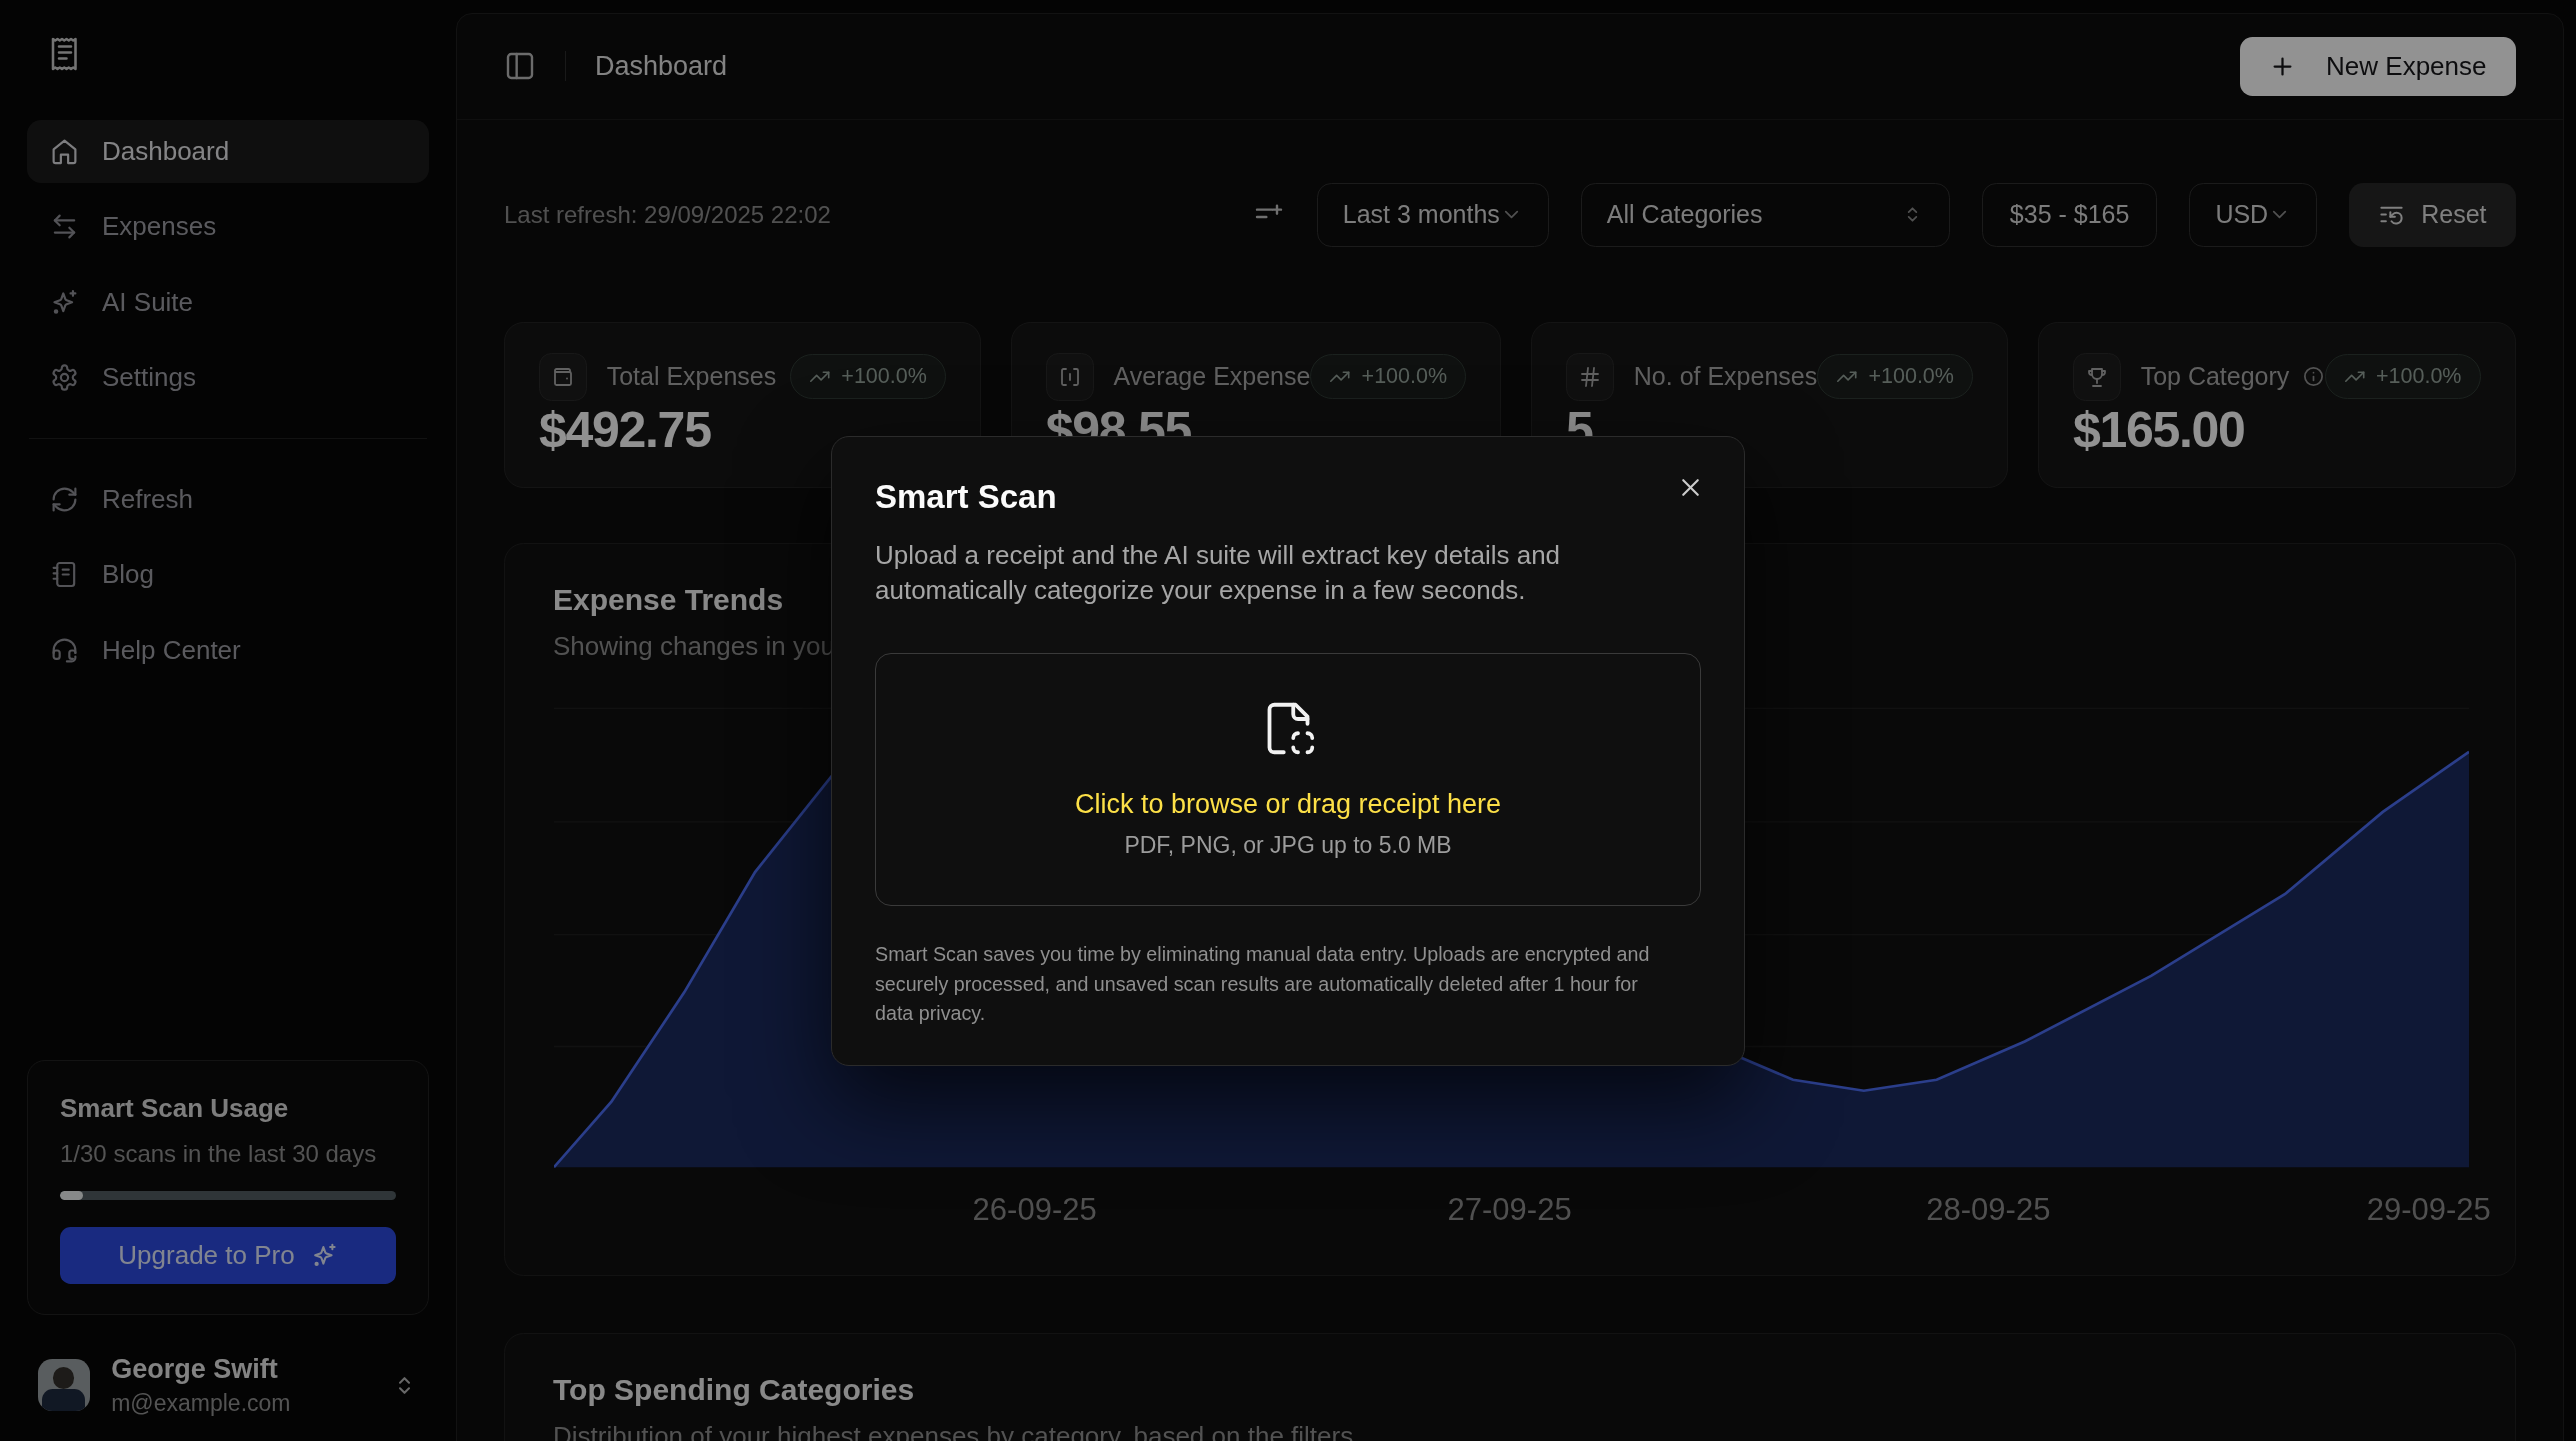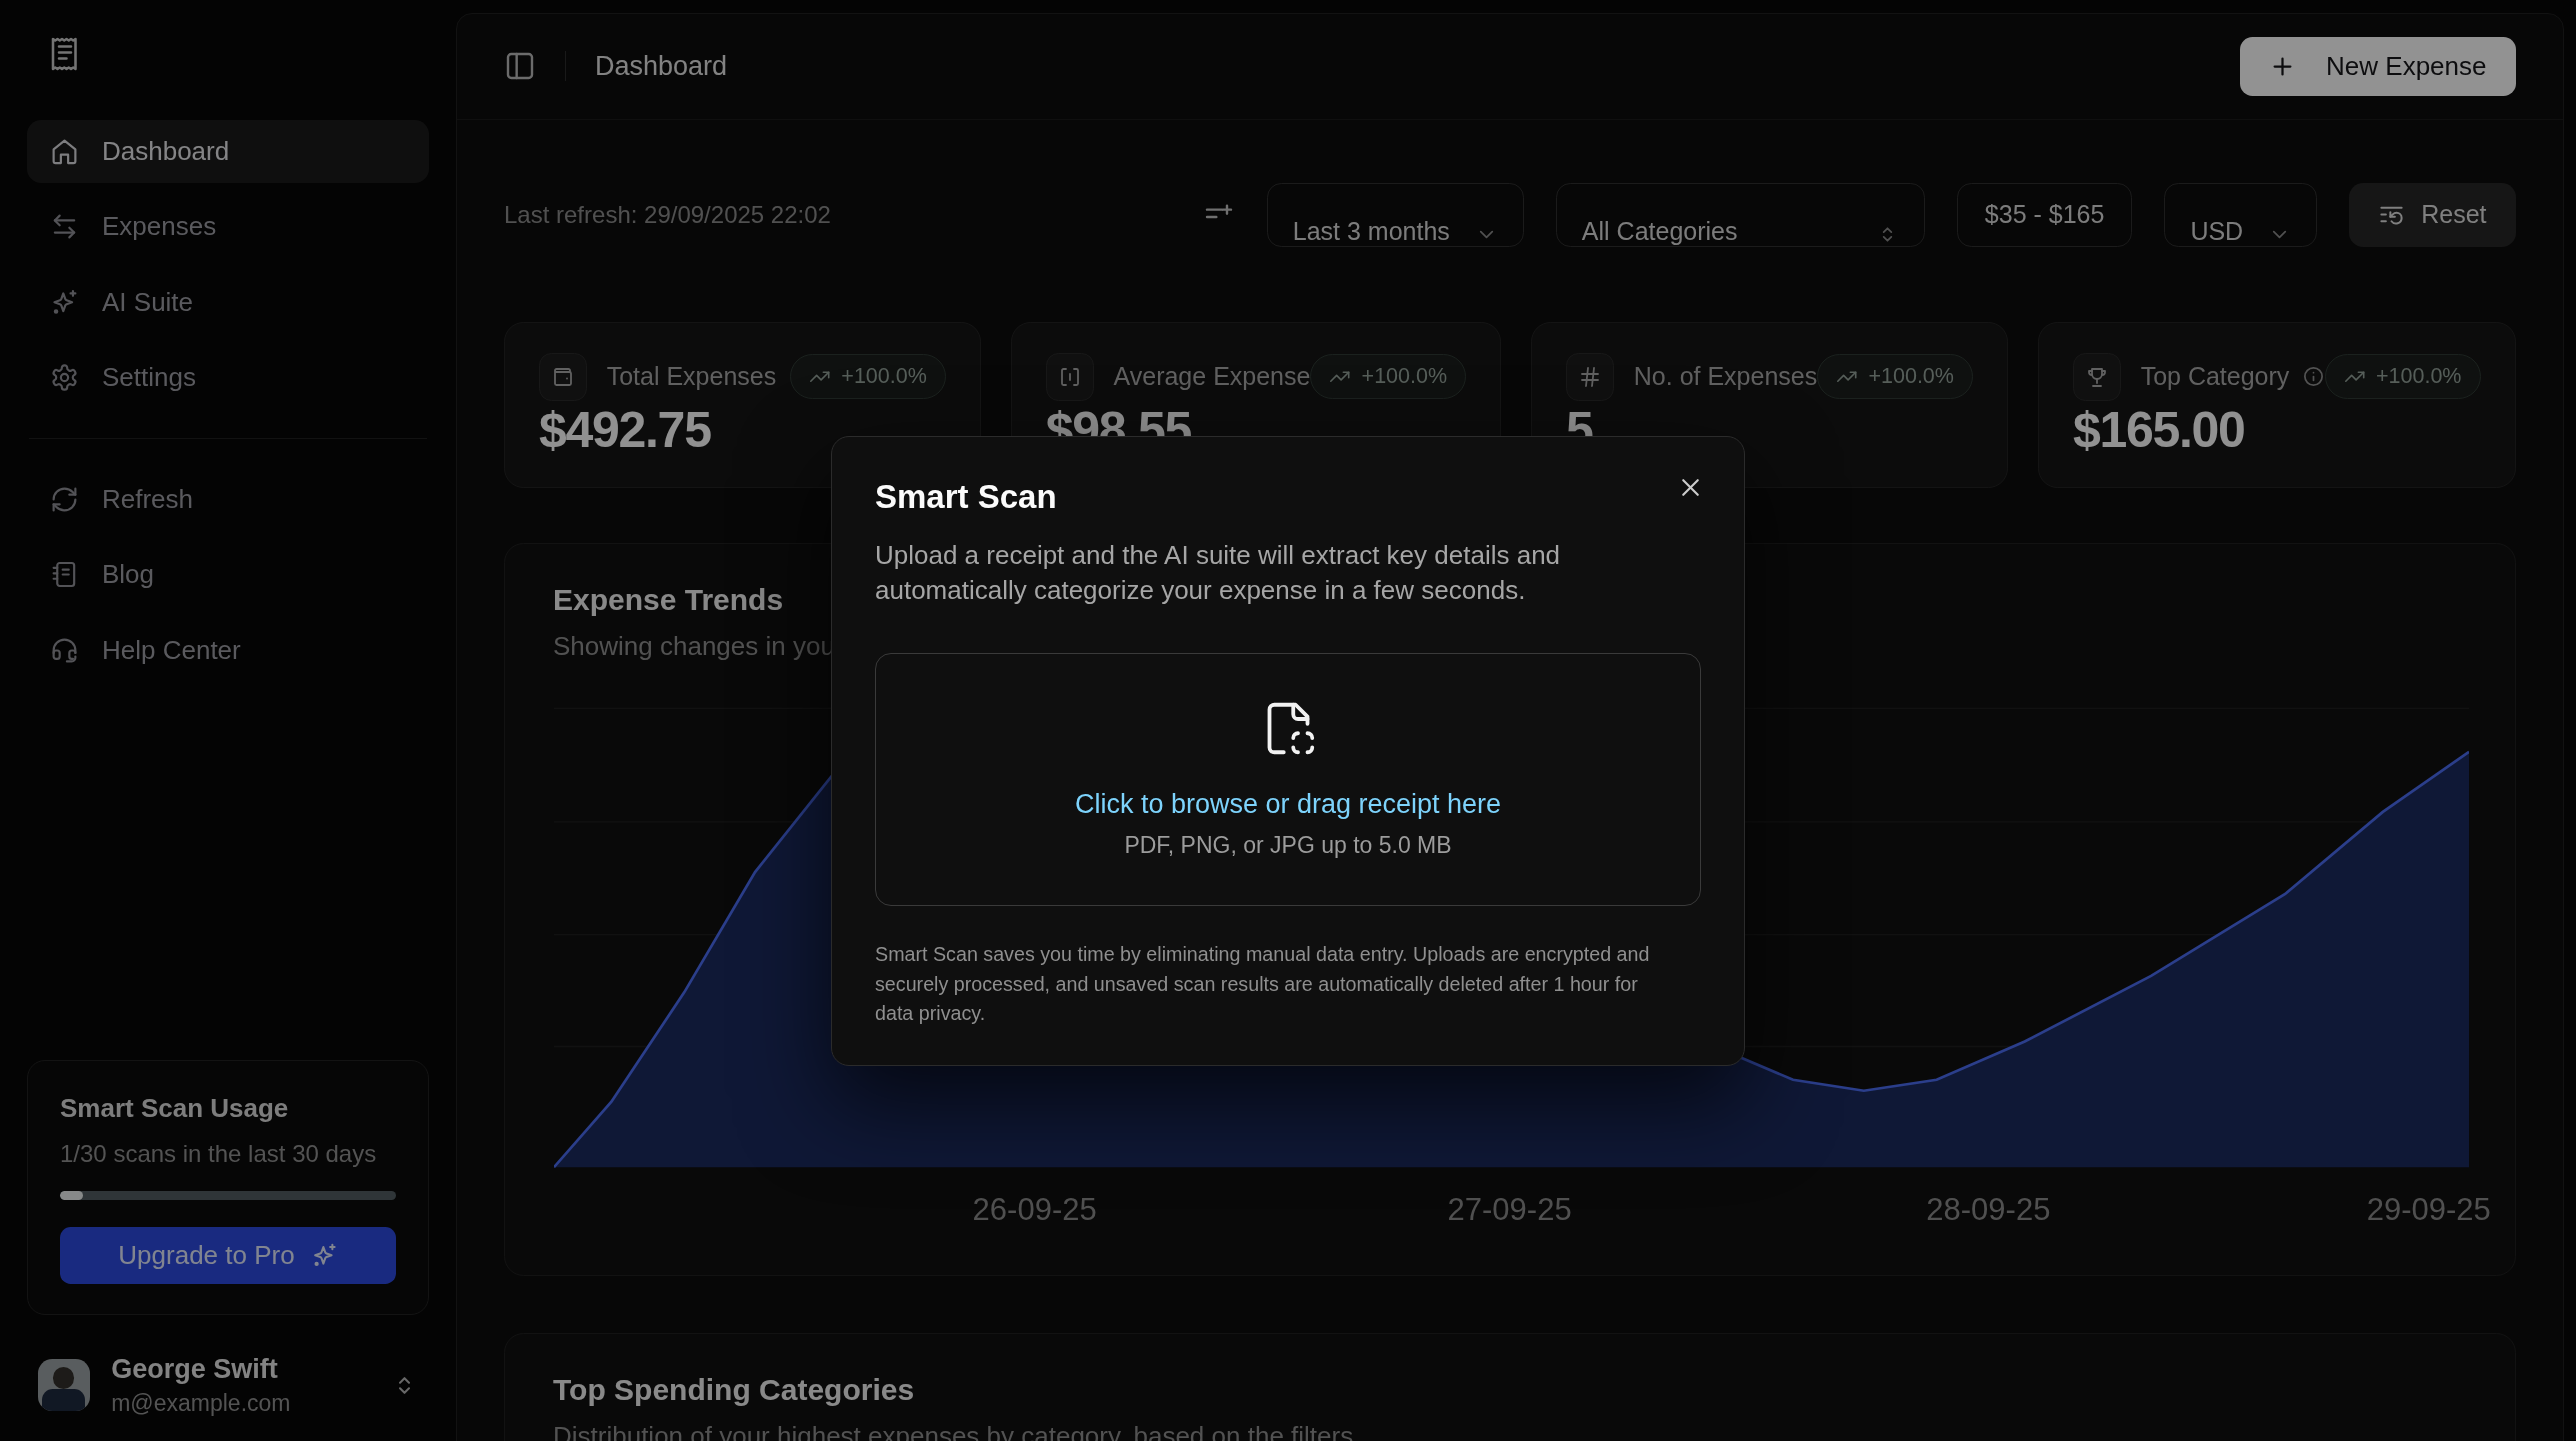--- a/index.html
+++ b/index.html
@@ -72,21 +72,21 @@
 
   .content{ padding:63px 47px 0; }
 
   
   .filter-row{ display:flex; align-items:center; }
   .refresh-text{ font-size:24px; color:#8b8b8b; }
   .filter-group{ margin-left:auto; display:flex; align-items:center; gap:32px; }
   .funnel{ color:#c0c0c0; }
   .select{
     height:64px; border:0.9px solid #2f2f2f; border-radius:14.3px; background:transparent;
-    display:flex; align-items:flex-end; padding:0 25px; gap:25px;
+    display:flex; align-items:center; padding:0 25px; 
     font-size:25px; color:#d6d6d6; cursor:pointer;
   }
   .select .chev{ color:#8a8a8a; }
   .select.wide{ min-width:369px; justify-content:space-between; }
   .pill-box{
     height:64px; border:0.9px solid #2f2f2f; border-radius:14.3px; padding:0 27px;
     display:flex; align-items:center; font-size:25px; color:#d6d6d6;
   }
   .reset-btn{
     height:64px; border:none; border-radius:14.3px; background:#262626; padding:0 29px;
@@ -144,21 +144,21 @@
   .modal-title{ font-size:33px; font-weight:700; color:#fbfbfb; }
   .modal-close{
     position:absolute; top:36px; right:39px; background:none; border:none; color:#cdcdcd; cursor:pointer; display:flex;
   }
   .modal-desc{ margin-top:21.5px; font-size:26px; line-height:1.36; color:#a6a6a6; max-width:845px; }
   .dropzone{
     margin-top:45px; height:253px; border:1.8px solid #3a3a3a; border-radius:16px;
     display:flex; flex-direction:column; align-items:center; justify-content:center; cursor:pointer;
   }
   .dz-icon{ color:#f2f2f2; }
-  .dz1{ margin-top:32px; font-size:27px; color:#7dd3fc; }
+  .dz1{ margin-top:32px; font-size:27px; color:#fde047; }
   .dz2{ margin-top:12.5px; font-size:23px; color:#9c9c9c; }
   .modal-foot{ margin-top:34px; font-size:19.7px; line-height:1.5; color:#8f8f8f; max-width:792px; }
 </style>
 </head>
 <body>
 
 <aside class="sidebar">
   <div class="logo">
     <svg width="36" height="36" viewBox="0 0 24 24" fill="none" stroke="currentColor" stroke-width="1.7" stroke-linecap="round" stroke-linejoin="round">
       <path d="M4 2v20l1.5-1 1.5 1 1.5-1 1.5 1 1.5-1 1.5 1 1.5-1 1.5 1 1.5-1 1.5 1V2l-1.5 1L16 2l-1.5 1L13 2l-1.5 1L10 2 8.5 3 7 2 5.5 3 4 2z"></path>

